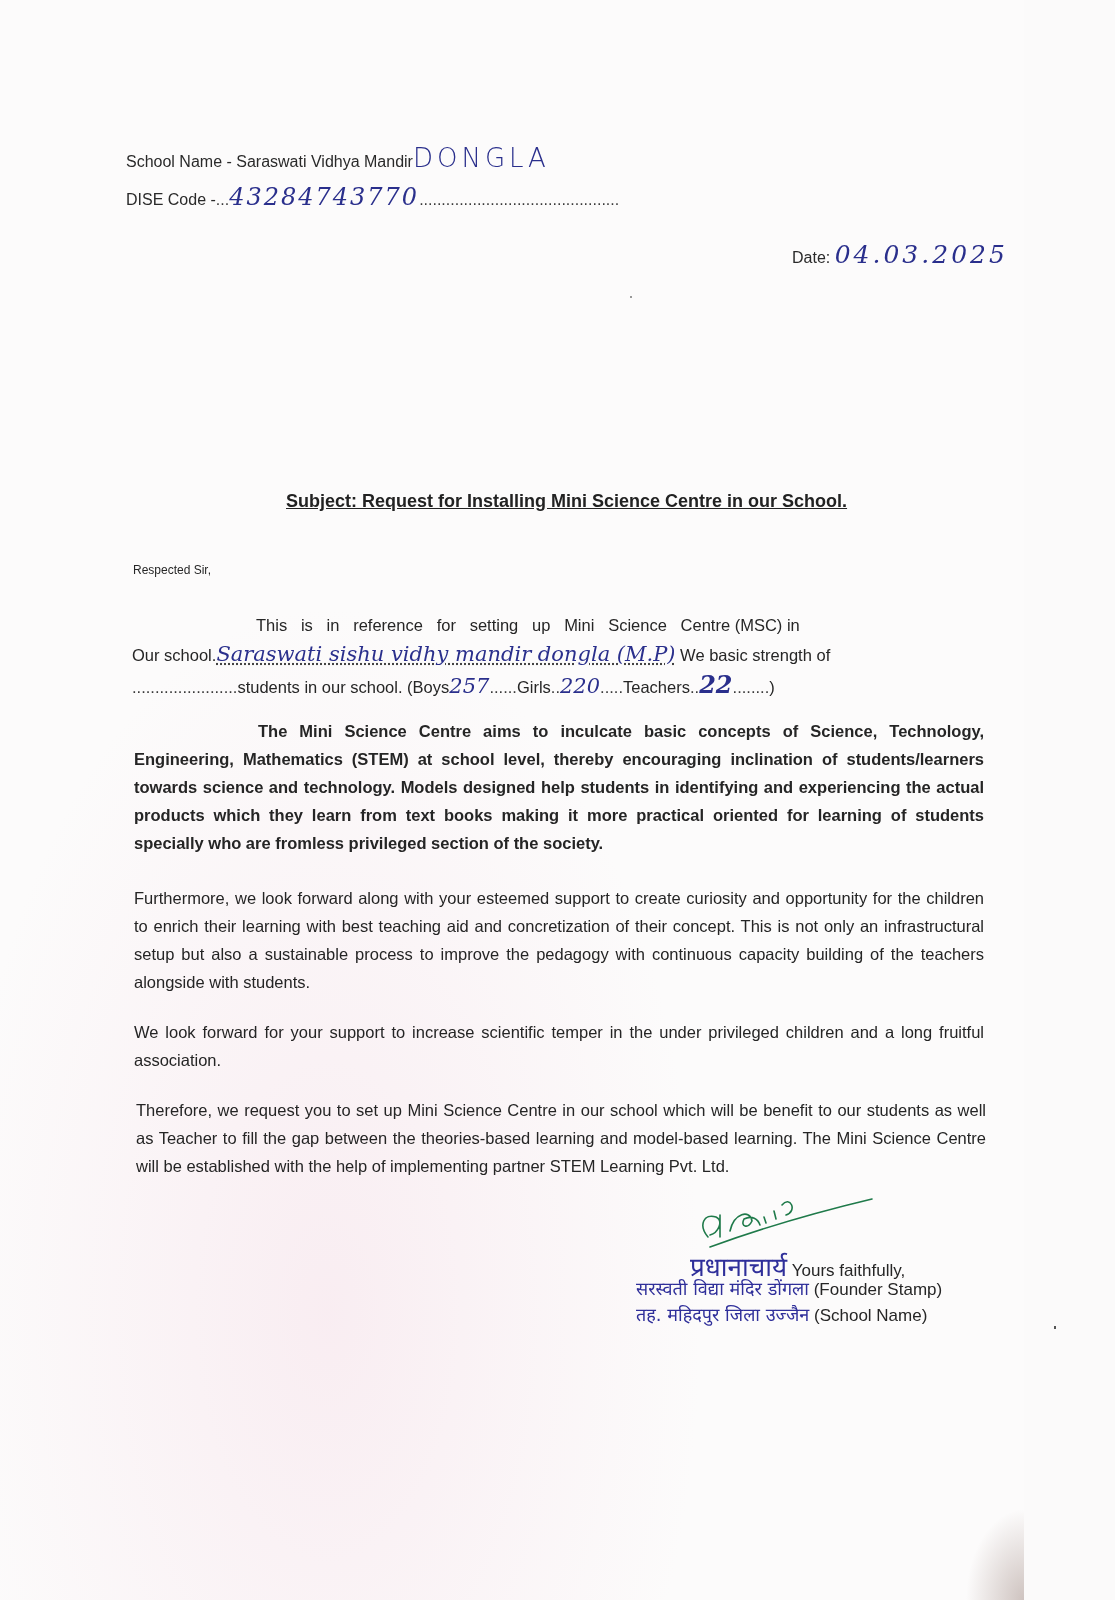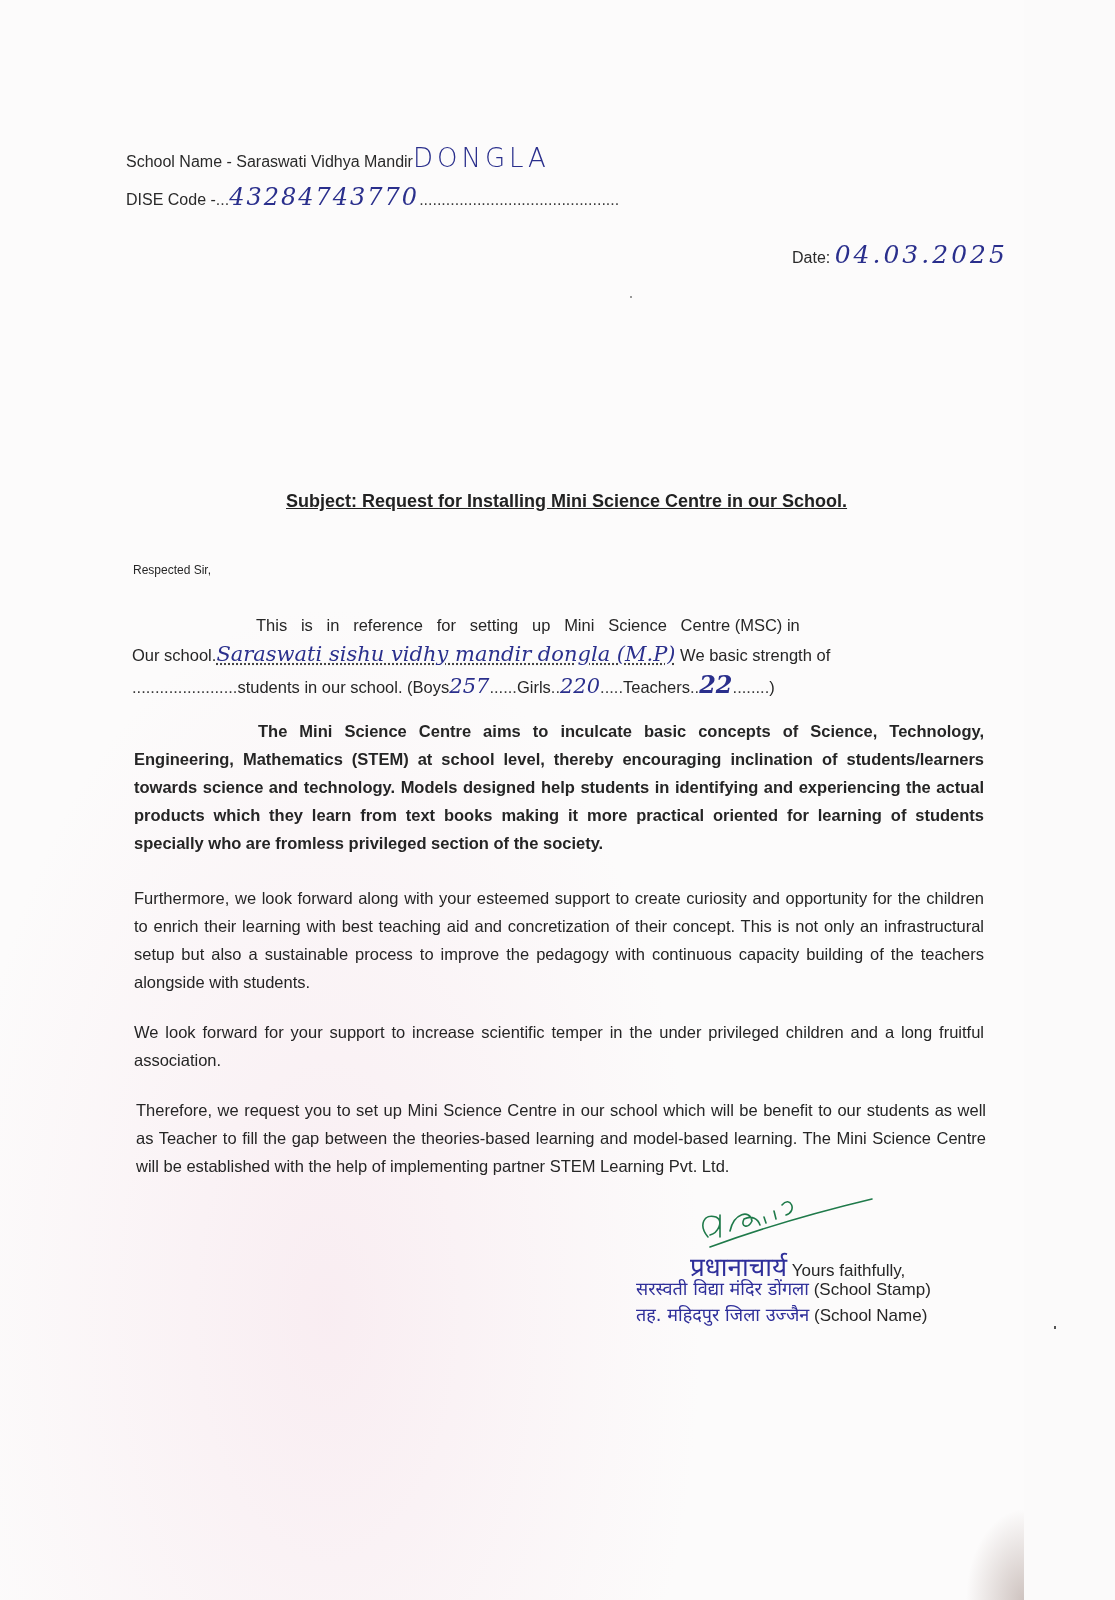--- a/index.html
+++ b/index.html
@@ -81,21 +81,21 @@
   <svg class="signature-svg" width="200" height="70" viewBox="0 0 200 70">
     <path d="M18 52 C8 40, 14 28, 26 32 C34 36, 28 48, 20 50 M30 30 L30 52 M40 46 C44 28, 60 24, 62 36 C58 44, 50 42, 54 34 C62 30, 68 34, 70 40 M74 32 L76 38 M84 26 L86 34 M92 20 C100 10, 108 26, 96 30 M20 62 C80 40, 140 24, 182 14" fill="none" stroke="#1f7a4a" stroke-width="1.6" stroke-linecap="round"></path>
   </svg>
 
   <div class="abs" style="left:690px; top:1248px; font-size:17px;">
     <span class="sig-hindi" style="font-size:26px; font-weight:normal;">प्रधानाचार्य</span>
     <span>Yours faithfully,</span>
   </div>
   <div class="abs" style="left:636px; top:1276px; font-size:17px;">
     <span class="sig-hindi" style="font-size:18px;">सरस्वती विद्या मंदिर डोंगला</span>
-    <span>(School Stamp)</span>
+    <span>(Founder Stamp)</span>
   </div>
   <div class="abs" style="left:636px; top:1302px; font-size:17px;">
     <span class="sig-hindi" style="font-size:18px;">तह. महिदपुर जिला उज्जैन</span>
     <span>(School Name)</span>
   </div>
 
   <div class="abs" style="left:630px; top:296px; width:2px; height:2px; background:#999;"></div>
   <div class="abs" style="left:1054px; top:1326px; width:2px; height:3px; background:#555;"></div>
 </div>
 

